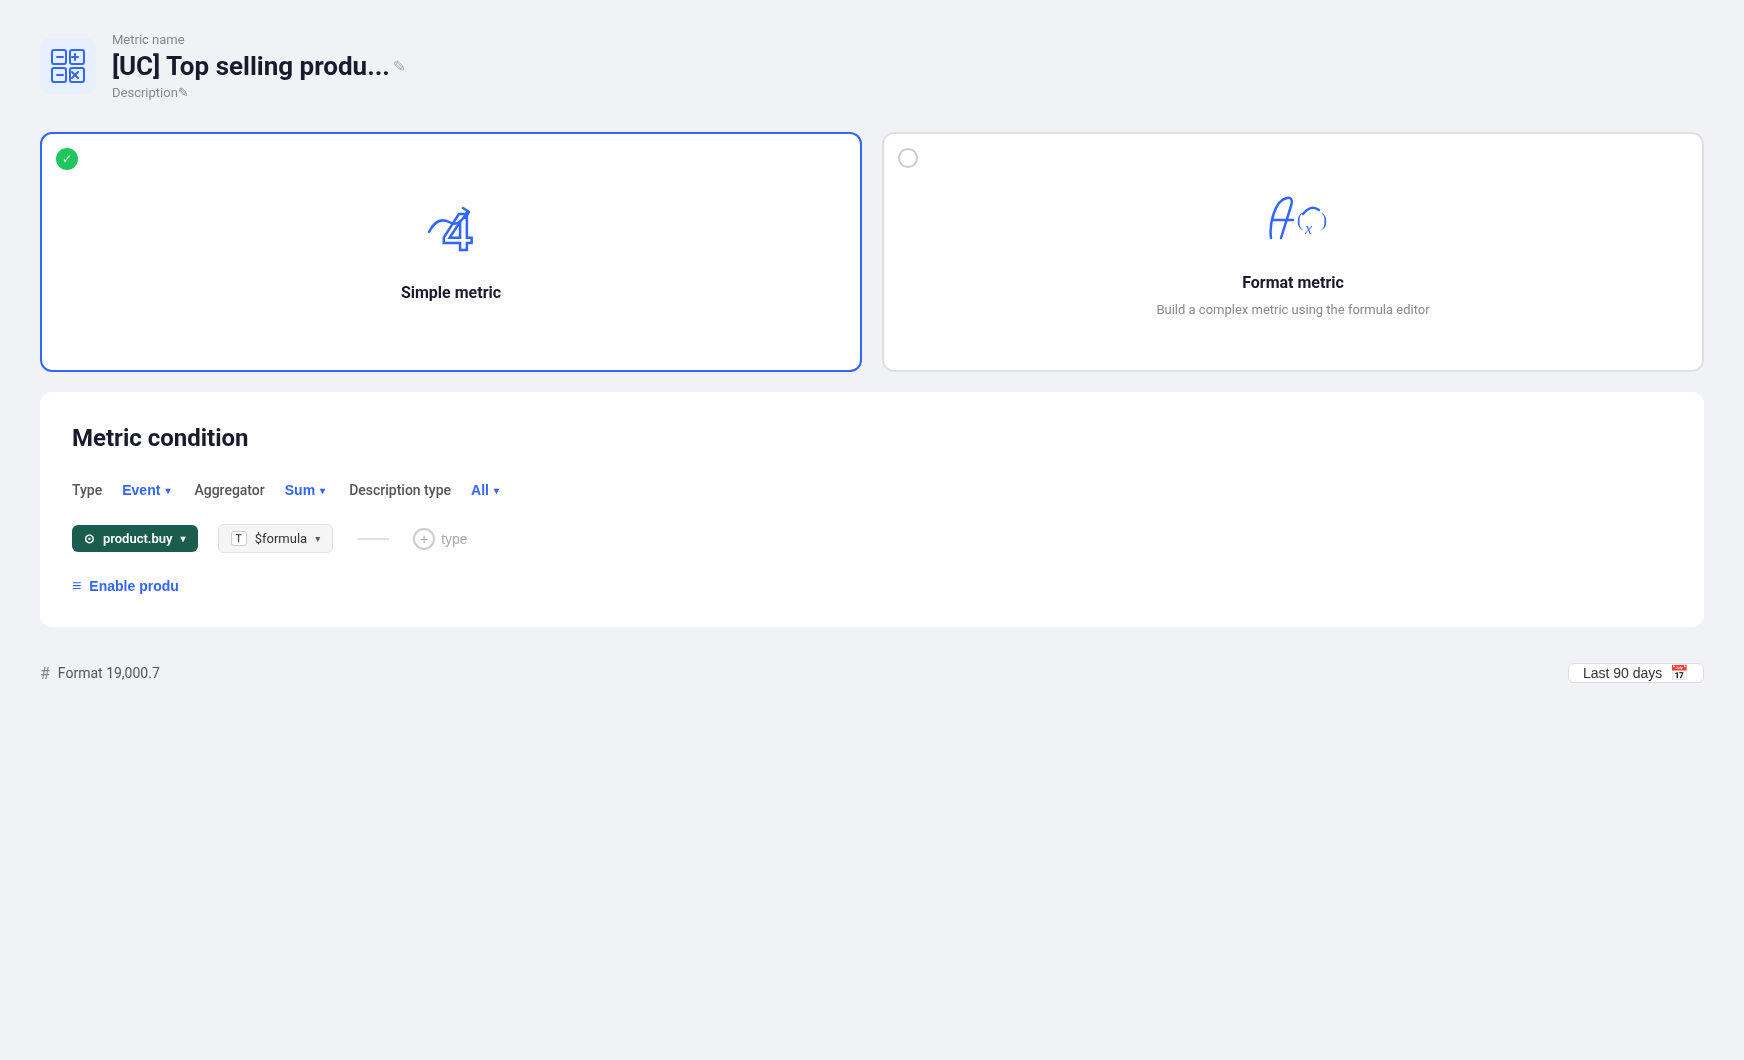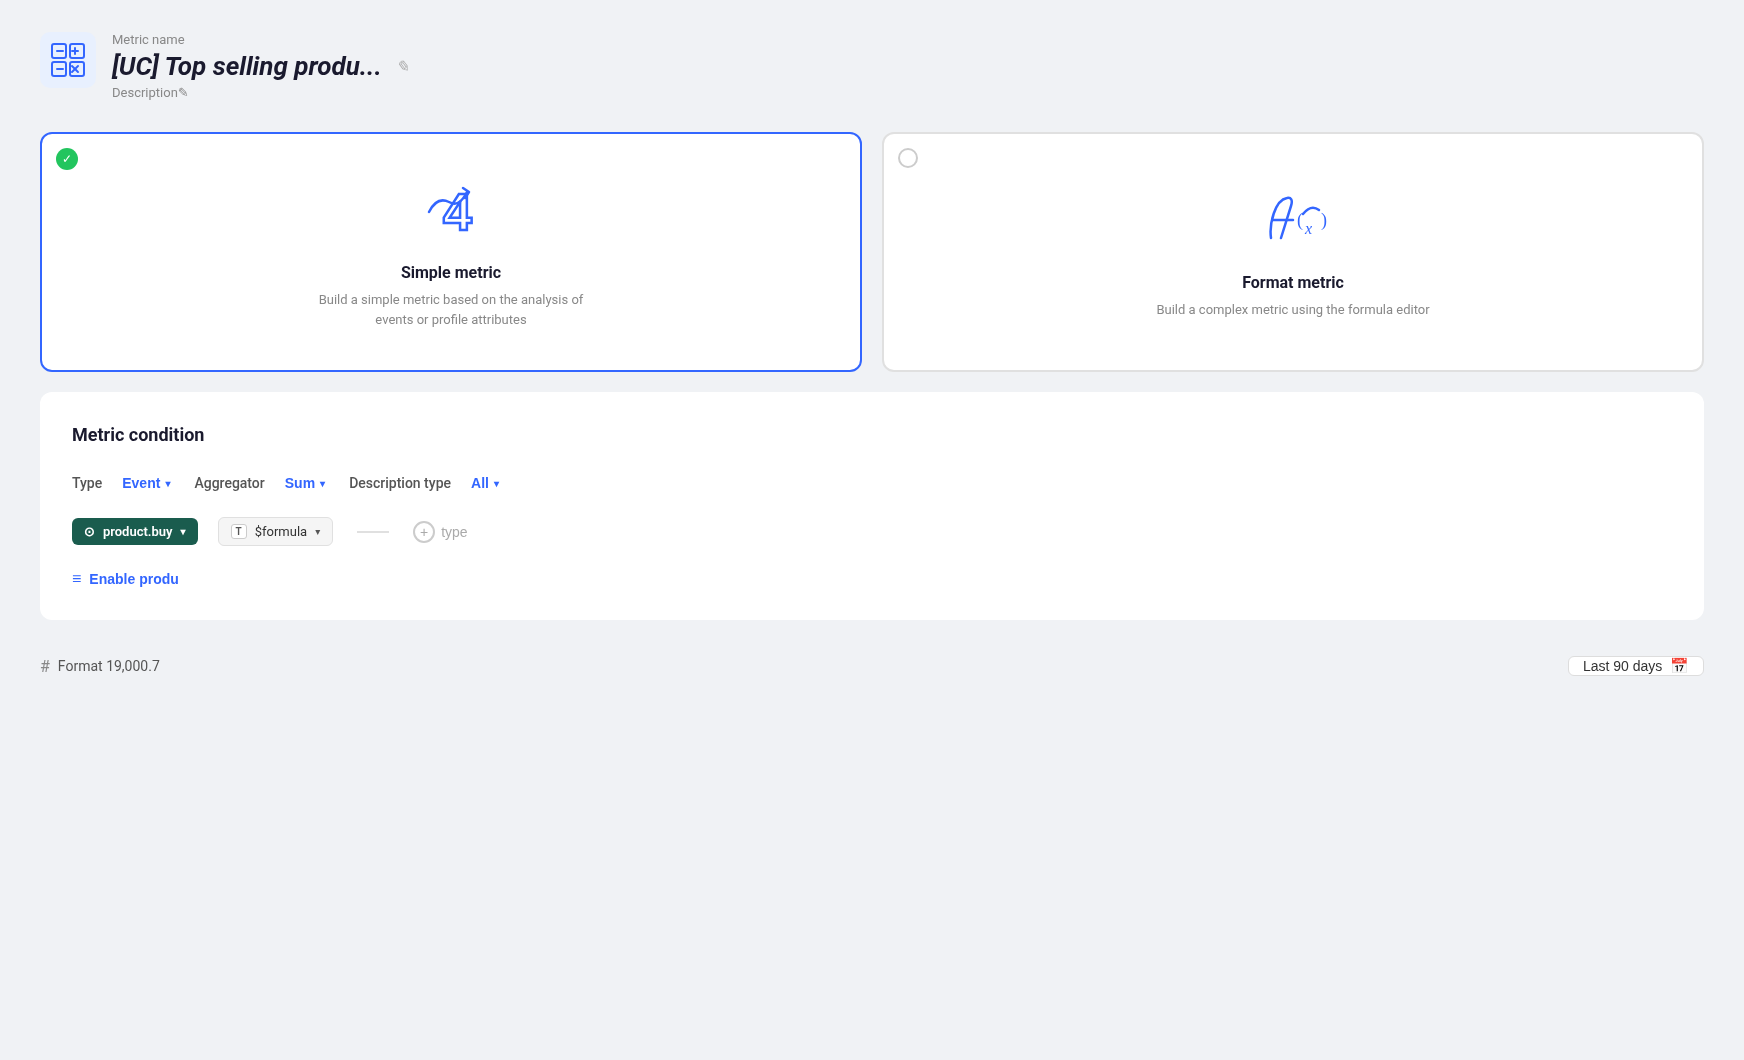--- a/index.html
+++ b/index.html
@@ -12,21 +12,21 @@
 
     .page-wrapper {
       max-width: 1744px;
       margin: 0 auto;
       padding: 32px 40px;
     }
 
     
     .header {
       display: flex;
-      align-items: flex-start;
+      align-items: center;
       gap: 16px;
       margin-bottom: 32px;
     }
 
     .metric-icon {
       width: 56px;
       height: 56px;
       background: #e8f0fe;
       border-radius: 10px;
       display: flex;
@@ -43,22 +43,21 @@
 
     .metric-name-label {
       font-size: 13px;
       color: #888;
       font-weight: 400;
     }
 
     .metric-title-row {
       display: flex;
       align-items: center;
-      gap: 14px;
-      font-style: italic;
+      gap: 3px;
     }
 
     .metric-title {
       font-size: 26px;
       font-weight: 700;
       color: #1a1a2e;
     }
 
     .edit-icon-title {
       color: #aaa;
@@ -151,21 +150,21 @@
 
     
     .condition-panel {
       background: #fff;
       border-radius: 12px;
       padding: 32px 32px;
       margin-bottom: 20px;
     }
 
     .panel-title {
-      font-size: 18px;
+      font-size: 24px;
       font-weight: 700;
       color: #1a1a2e;
       margin-bottom: 28px;
     }
 
     .condition-row {
       display: flex;
       align-items: center;
       gap: 20px;
       margin-bottom: 24px;
@@ -369,21 +368,20 @@
       <div class="card-check">✓</div>
       <div class="card-icon">
         <svg width="72" height="72" viewBox="0 0 72 72" fill="none" xmlns="http://www.w3.org/2000/svg">
 
           <text x="28" y="56" font-size="52" font-weight="900" fill="none" stroke="#3366ff" stroke-width="2.5" font-family="Arial Black, sans-serif">4</text>
           <path d="M14 38 Q22 22 34 28 Q44 34 52 18" stroke="#3366ff" stroke-width="2.5" fill="none" stroke-linecap="round"></path>
           <polyline points="48,14 54,18 50,24" fill="none" stroke="#3366ff" stroke-width="2.5" stroke-linecap="round" stroke-linejoin="round"></polyline>
         </svg>
       </div>
       <div class="card-title">Simple metric</div>
-      <div class="card-desc">Build a simple metric based on the analysis of events or profile attributes</div>
     </div>
 
     <div class="metric-card">
       <div class="card-radio"></div>
       <div class="card-icon">
         <svg width="80" height="72" viewBox="0 0 80 72" fill="none" xmlns="http://www.w3.org/2000/svg">
 
           <path d="M18 54 C16 40 22 16 34 14 C38 13 40 16 38 22 L28 54" stroke="#3366ff" stroke-width="2.5" fill="none" stroke-linecap="round"></path>
           <line x1="20" y1="36" x2="40" y2="36" stroke="#3366ff" stroke-width="2.5" stroke-linecap="round"></line>
           <path d="M50 30 Q58 20 66 26" stroke="#3366ff" stroke-width="2.5" fill="none" stroke-linecap="round"></path>

